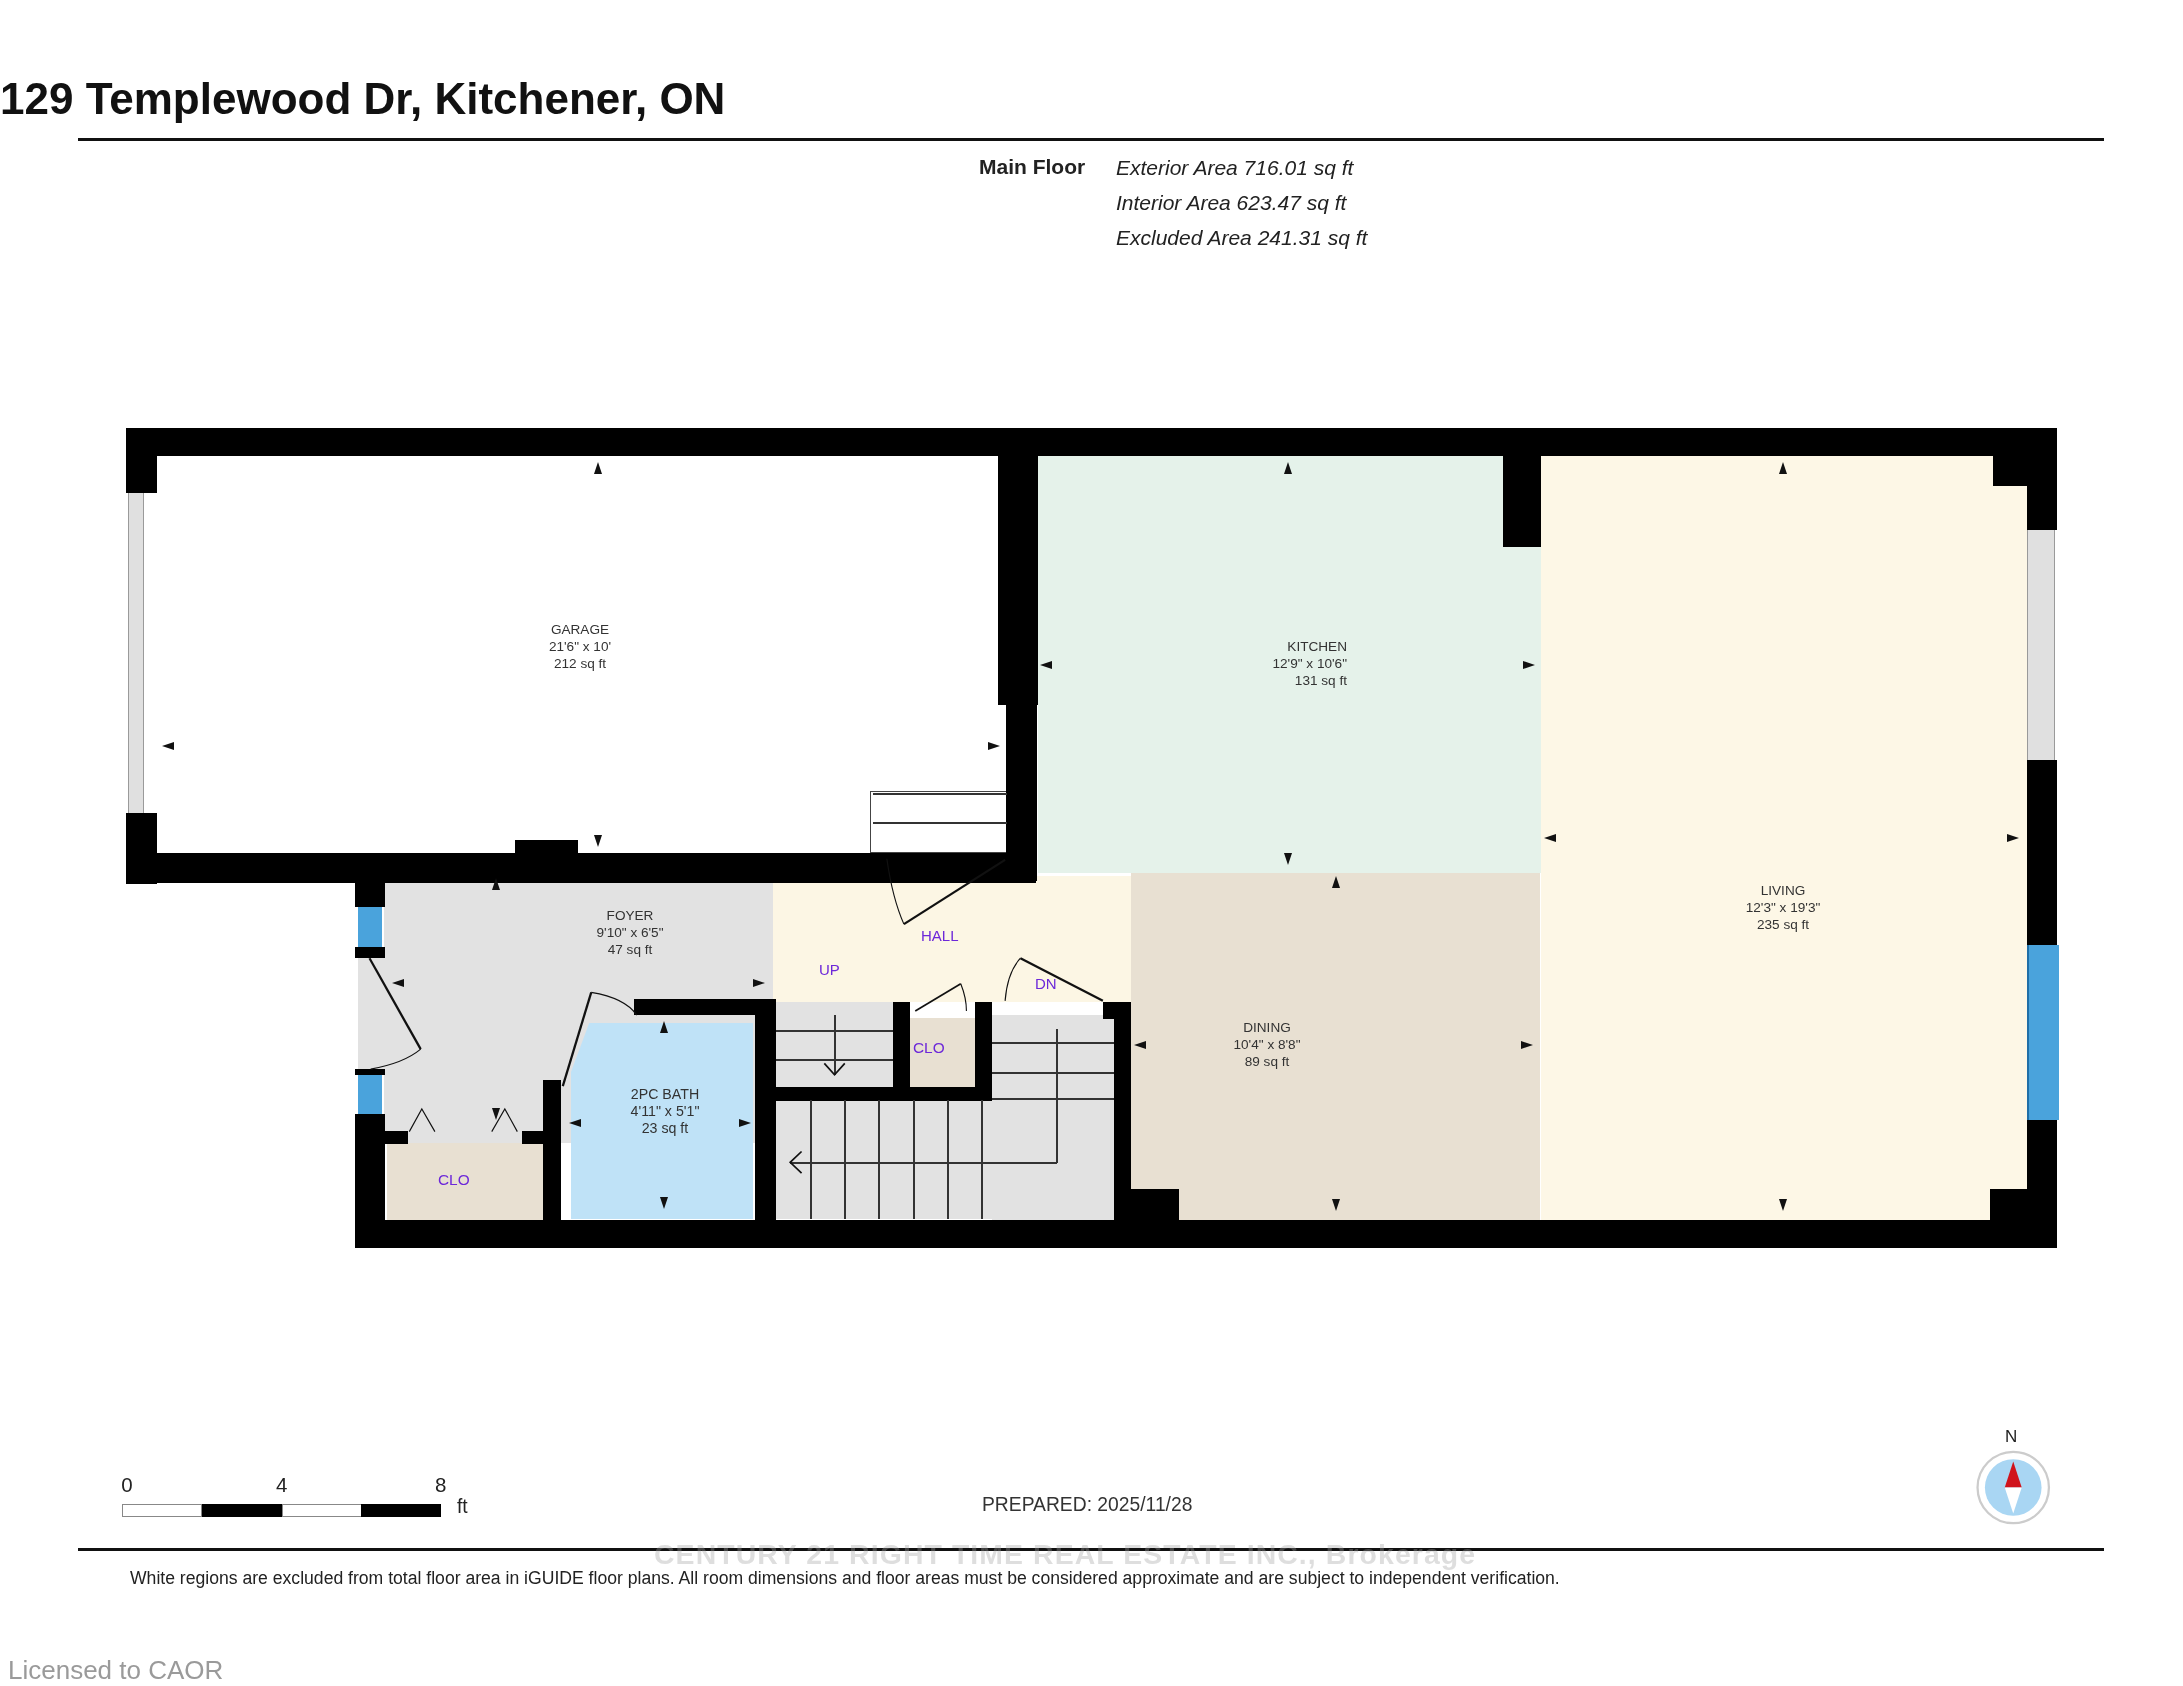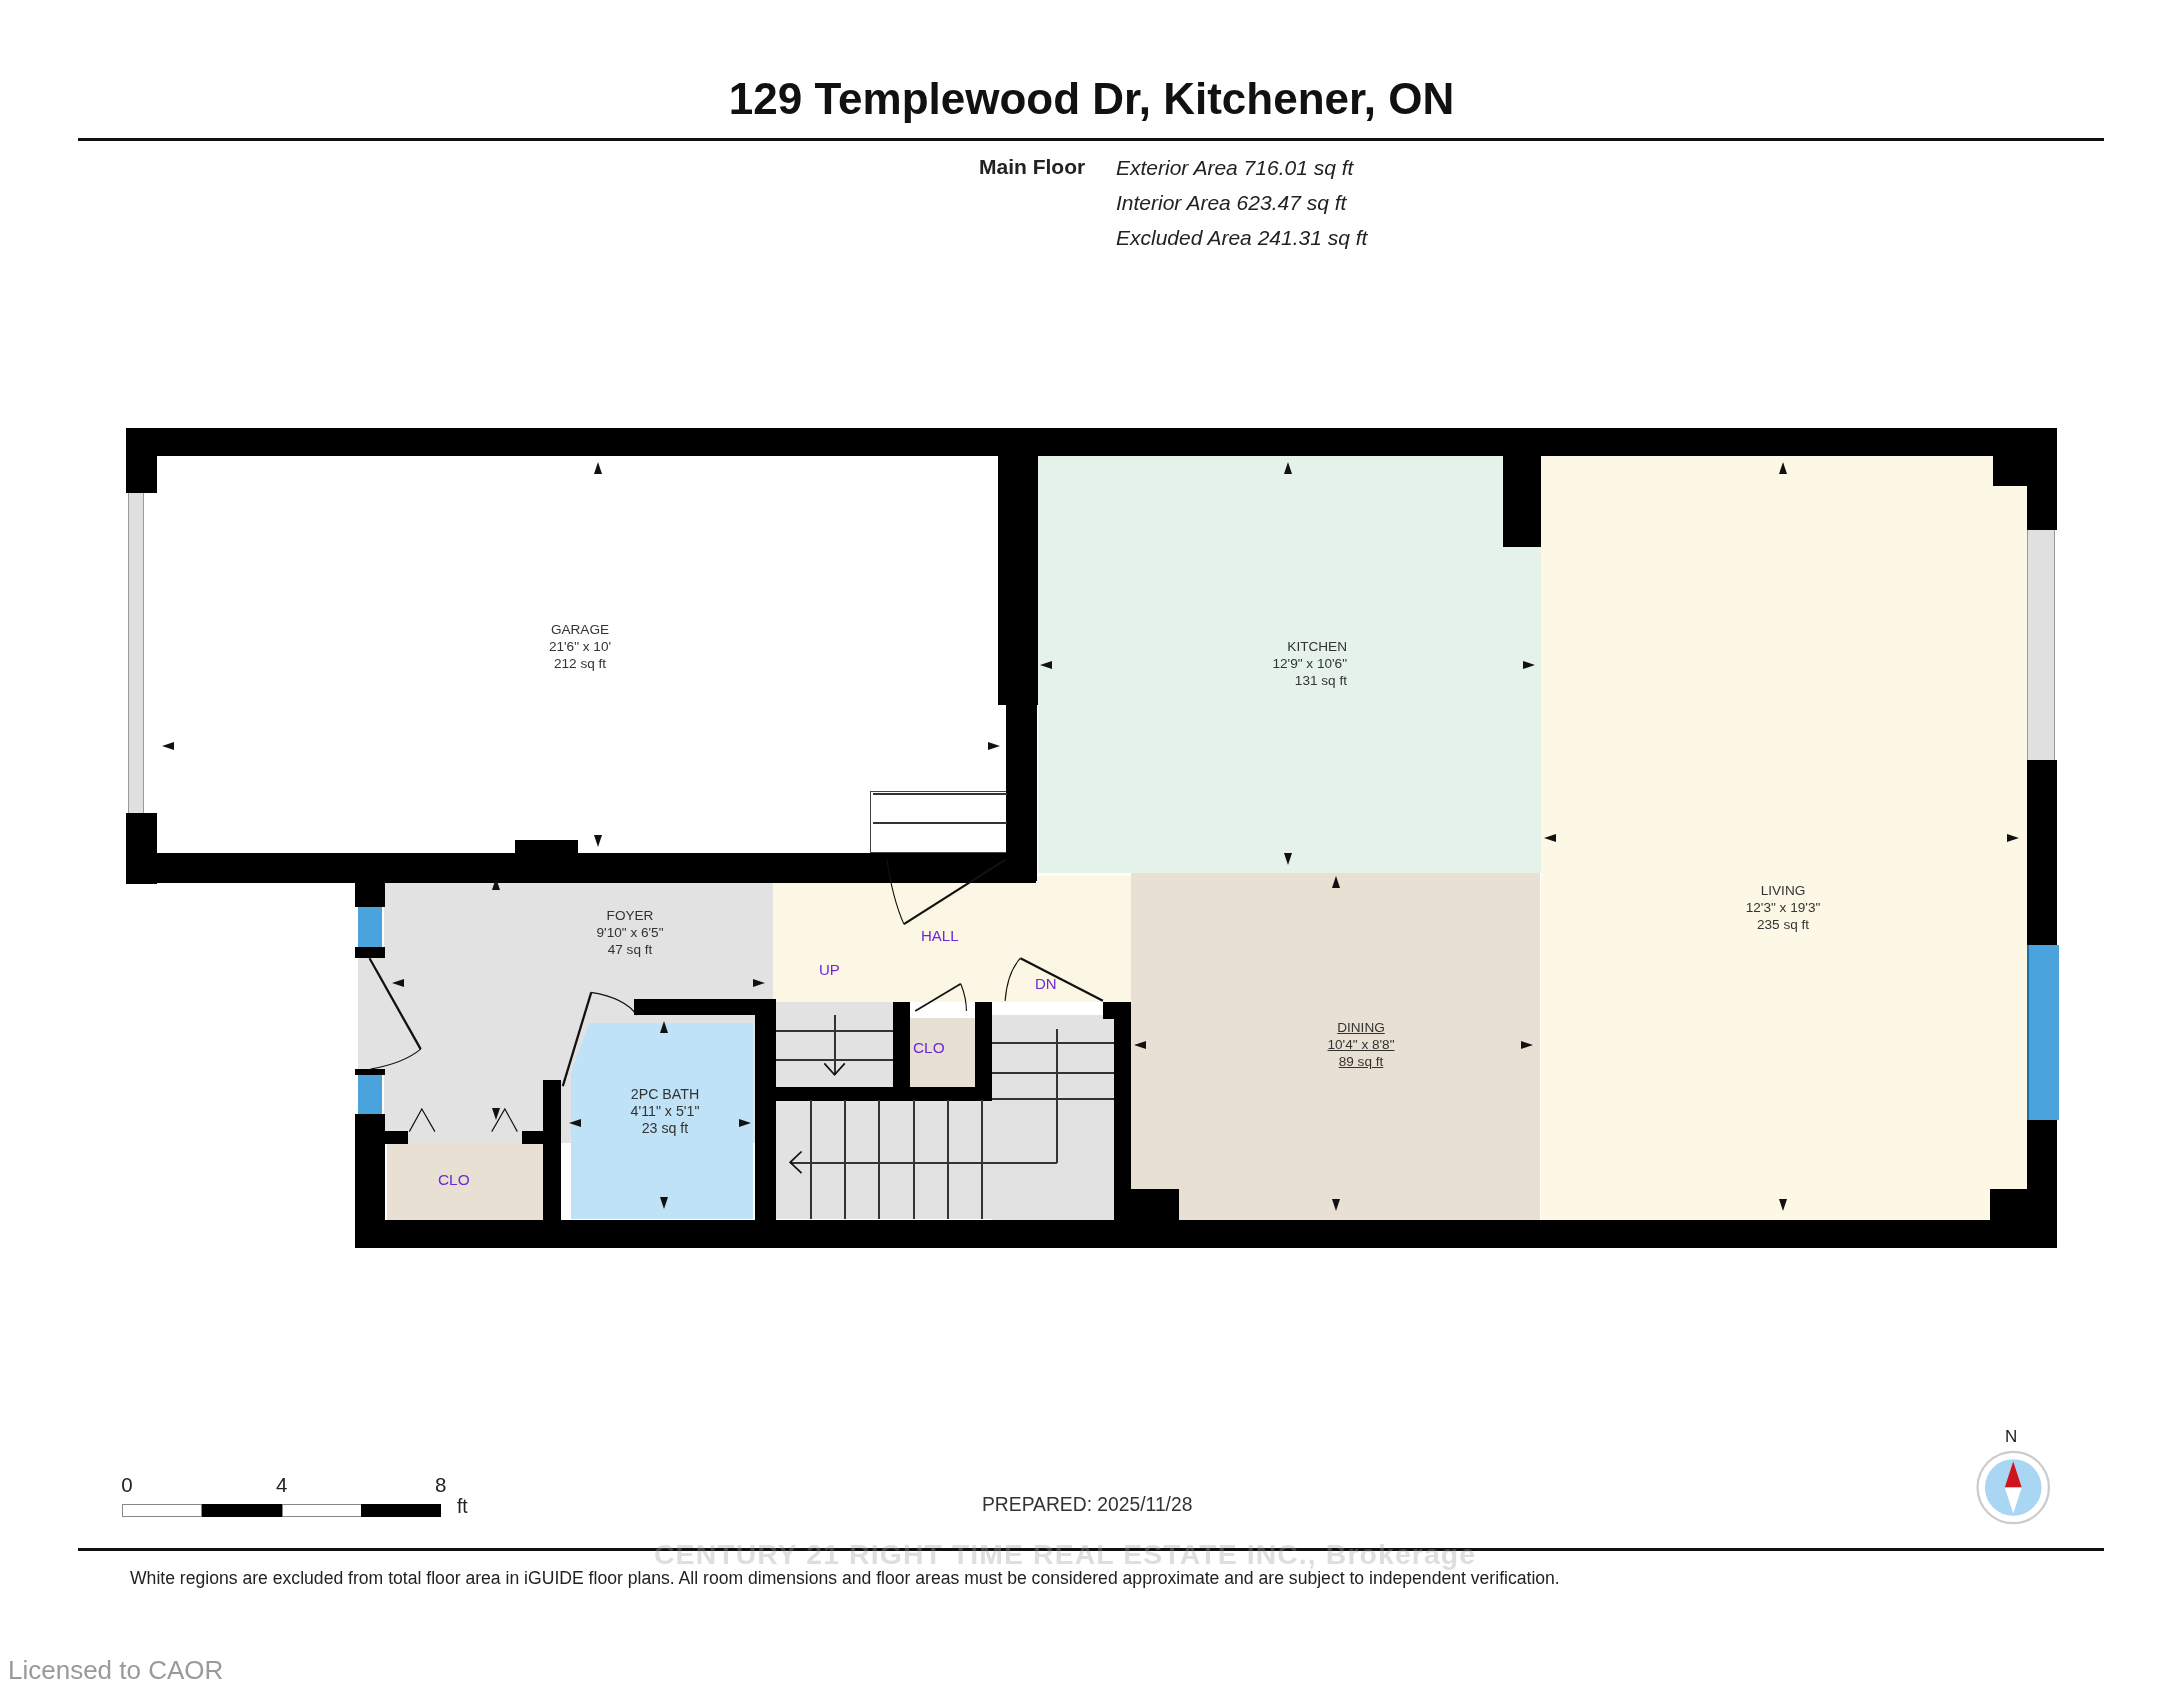--- a/index.html
+++ b/index.html
@@ -1,18 +1,18 @@
 <!DOCTYPE html>
 <html style="font-size:9px"><head>
 <meta charset="utf-8">
 <style>
   html, body { margin:0; padding:0; background:#ffffff; }
   body { width:2183px; height:1687px; position:relative; overflow:hidden; font-family:"Liberation Sans", sans-serif; color:#111; }
   .abs { position:absolute; }
-  .title { left:0; width:2183px; top:74px; text-align:center; font-size:44px; font-weight:bold; letter-spacing:0px; }
+  .title { left:0; width:2183px; top:74px; text-align:left; font-size:44px; font-weight:bold; letter-spacing:0px; }
   .rule { background:#111; height:3.4px; }
   .floor-label { font-size:21px; font-weight:bold; color:#222; }
   .area-line { font-size:21px; color:#222; line-height:35px; }
   .wall { position:absolute; background:#000; }
   .room { position:absolute; }
   .room-label { position:absolute; text-align:center; font-size:13.6px; color:#333; line-height:17px; text-transform:uppercase; }
   .room-label .dim, .room-label .sqft { text-transform:none; }
   .small-label { position:absolute; font-size:16px; color:#6d28d9; }
   .arrow { position:absolute; width:0; height:0; }
   .arr-up { border-left:4.5px solid transparent; border-right:4.5px solid transparent; border-bottom:12.5px solid #111; }
@@ -172,21 +172,21 @@
   <div class="room-label" style="left:1233px; top:638px; width:114px;text-align:right;">
     <div>KITCHEN</div>
     <div class="dim">12'9" x 10'6"</div>
     <div class="sqft">131 sq ft</div>
   </div>
   <div class="room-label" style="left:1726px; top:838px; width:114px;margin-top:44px;">
     <div>LIVING</div>
     <div class="dim">12'3" x 19'3"</div>
     <div class="sqft">235 sq ft</div>
   </div>
-  <div class="room-label" style="left:1304px; top:1019px; width:114px;text-decoration:underline;">
+  <div class="room-label" style="left:1210px; top:1019px; width:114px;">
     <div>DINING</div>
     <div class="dim">10'4" x 8'8"</div>
     <div class="sqft">89 sq ft</div>
   </div>
   <div class="room-label" style="left:573px; top:907px; width:114px;">
     <div>FOYER</div>
     <div class="dim">9'10" x 6'5"</div>
     <div class="sqft">47 sq ft</div>
   </div>
   <div class="room-label" style="left:608px; top:1086px; width:114px; font-size:14.2px;">

